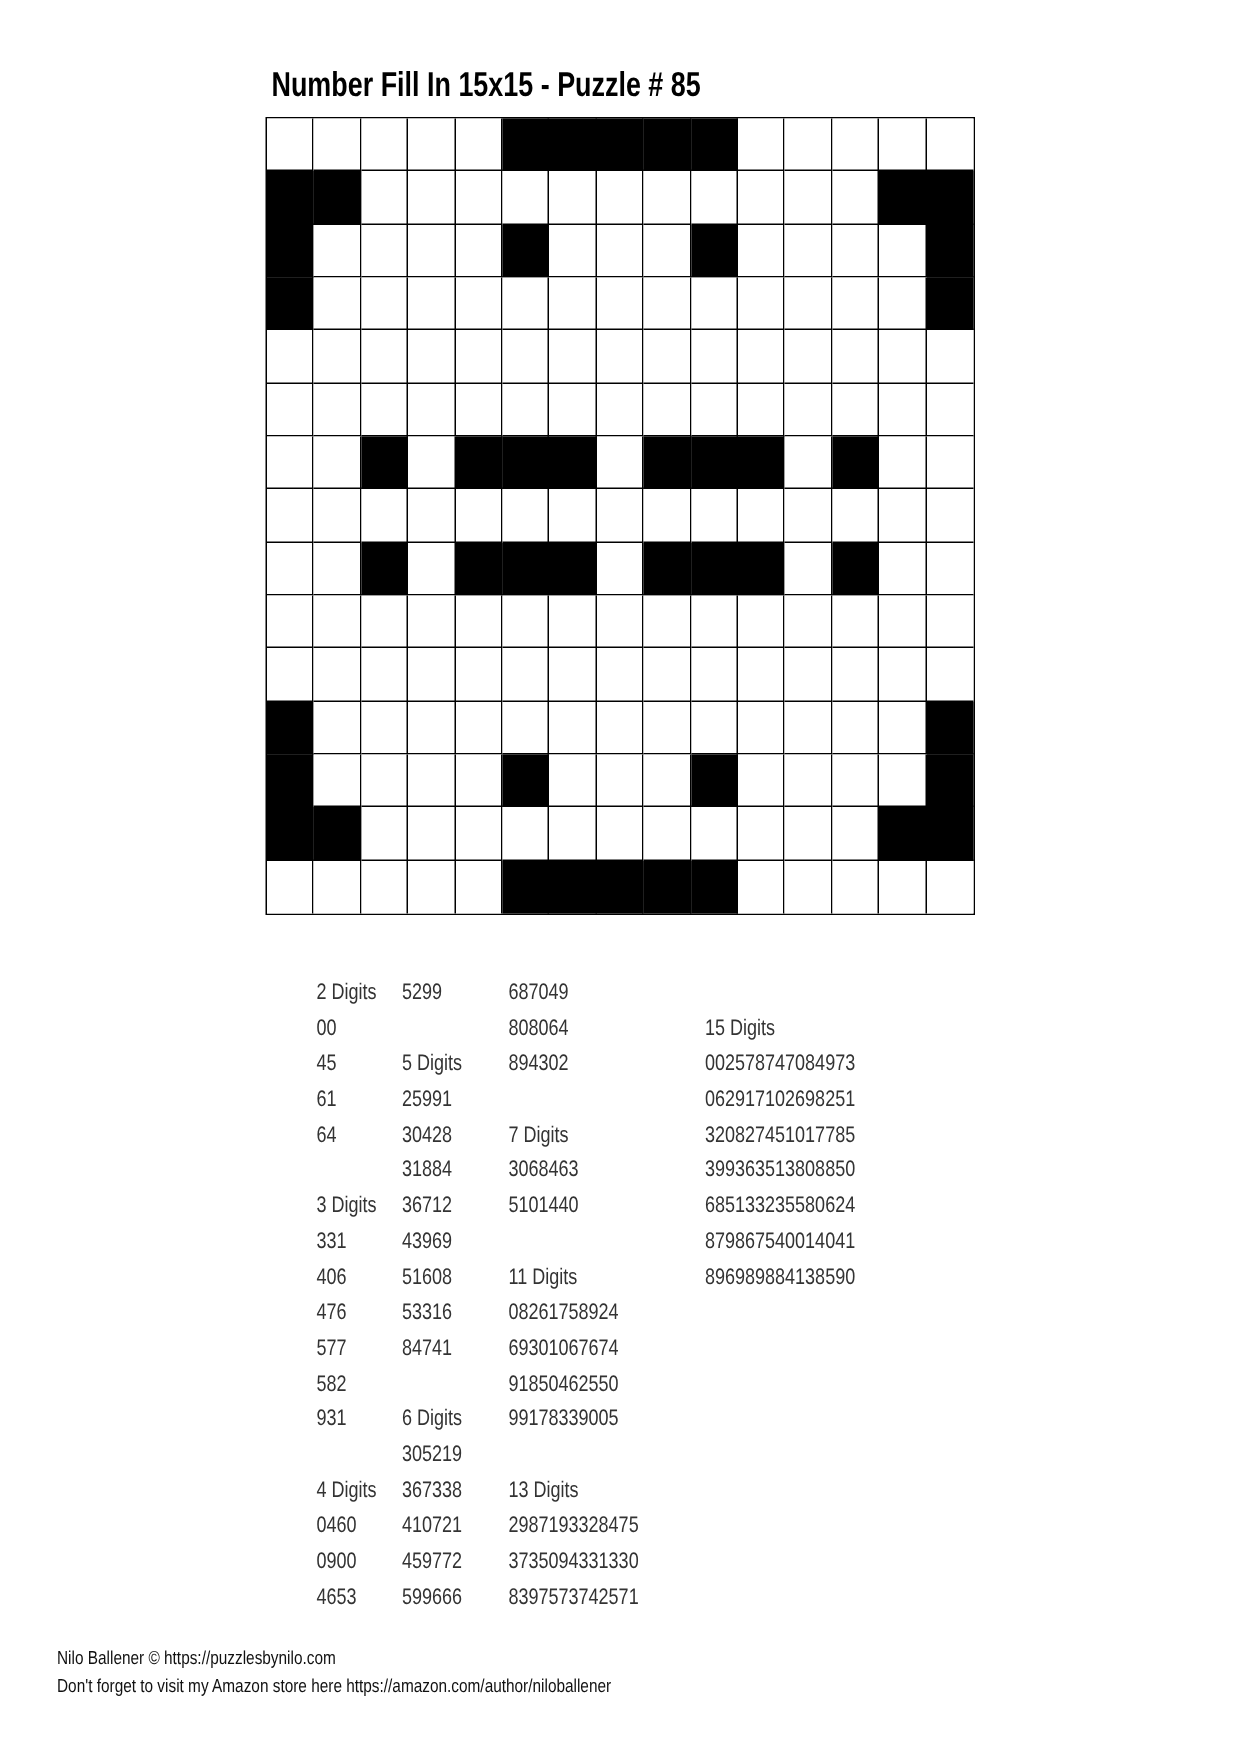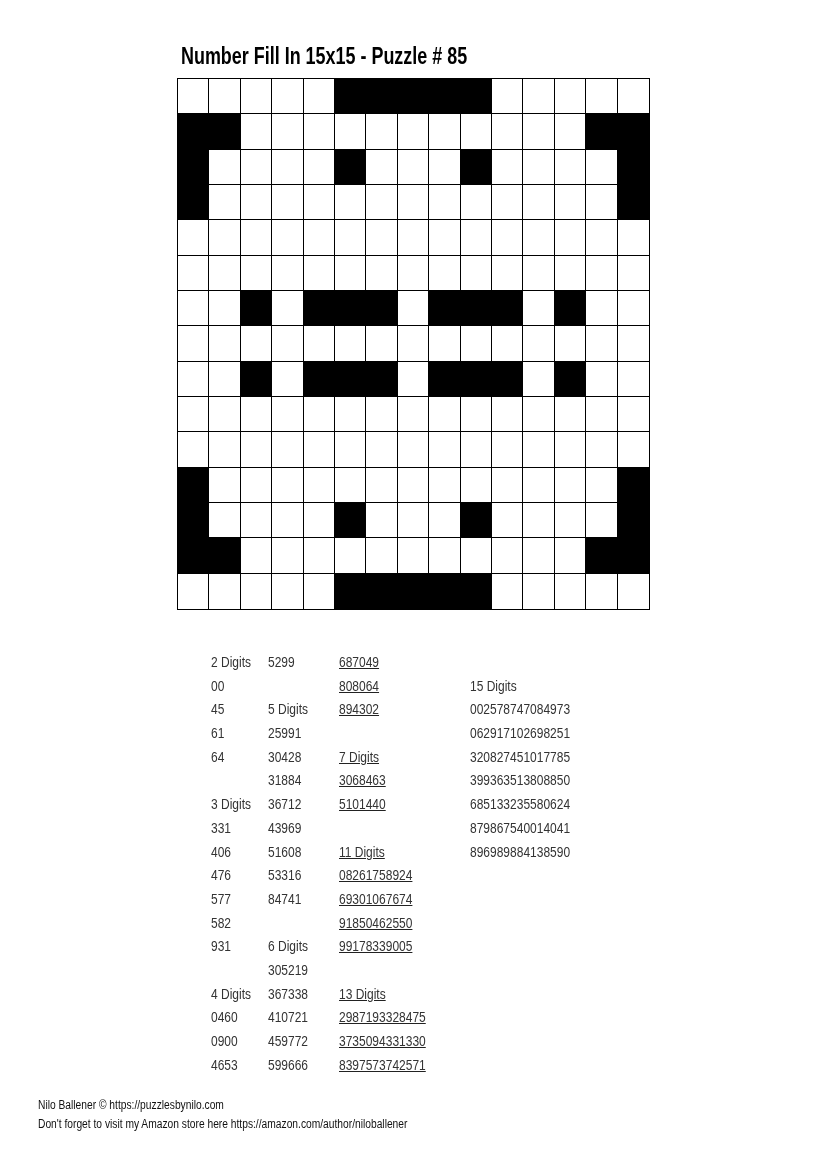--- a/index.html
+++ b/index.html
@@ -280,21 +280,21 @@
     <div class="item">53316</div>
     <div class="item">84741</div>
     <div class="item"></div>
     <div class="item">6 Digits</div>
     <div class="item">305219</div>
     <div class="item">367338</div>
     <div class="item">410721</div>
     <div class="item">459772</div>
     <div class="item">599666</div>
   </div>
-<div class="col" id="col2" style="left:339px;text-decoration:underline;">
+<div class="col" id="col2" style="left:339px;">
     <div class="item">687049</div>
     <div class="item">808064</div>
     <div class="item">894302</div>
     <div class="item"></div>
     <div class="item">7 Digits</div>
     <div class="item">3068463</div>
     <div class="item">5101440</div>
     <div class="item"></div>
     <div class="item">11 Digits</div>
     <div class="item">08261758924</div>

